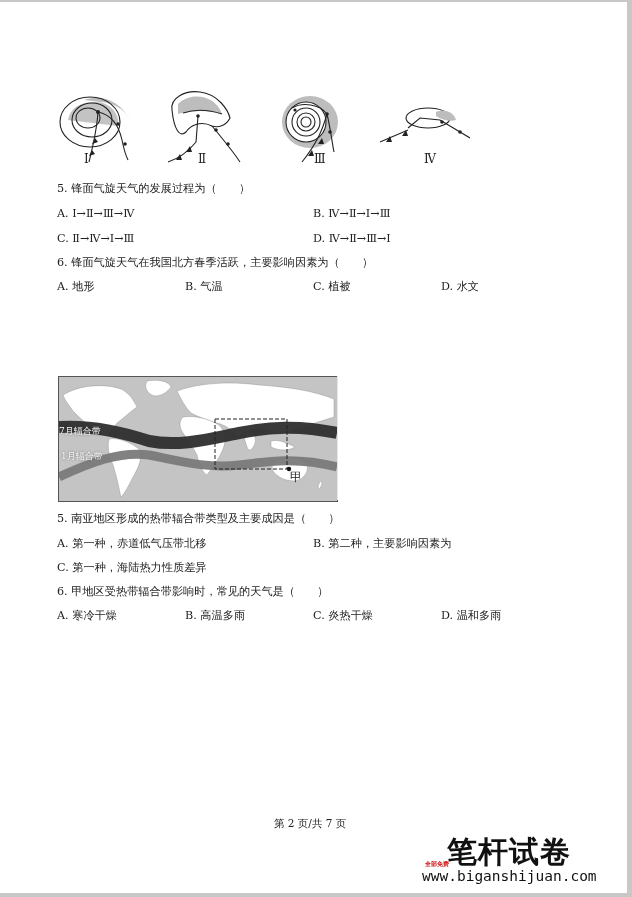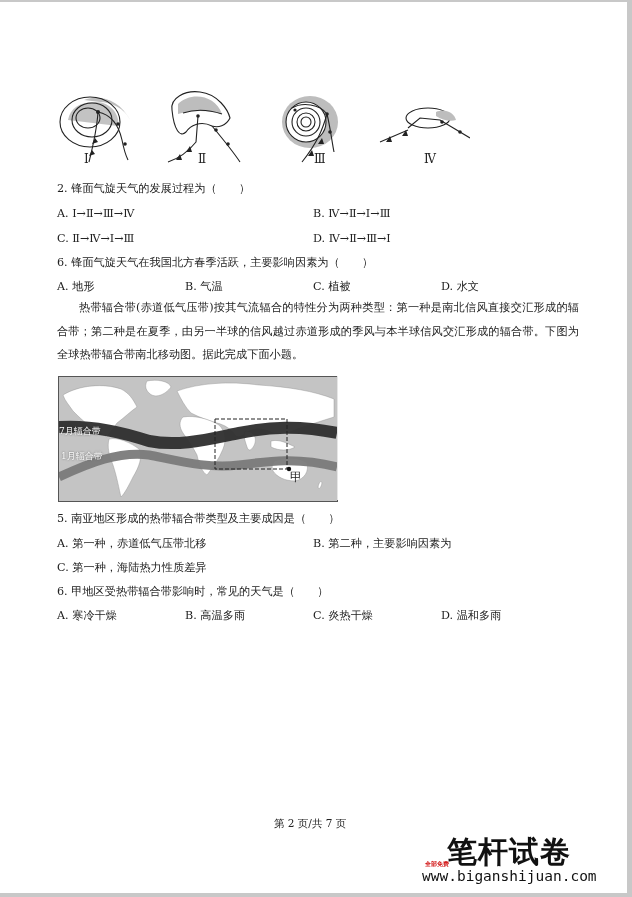--- a/index.html
+++ b/index.html
@@ -87,33 +87,32 @@
         <polygon points="366,50 362,56 368,56"></polygon>
           <polygon points="350,56 346,62 352,62"></polygon>
       </g>
     </svg>
   </div>
   <span class="roman" style="left:84px;">Ⅰ</span>
   <span class="roman" style="left:198px;">Ⅱ</span>
   <span class="roman" style="left:314px;">Ⅲ</span>
   <span class="roman" style="left:424px;">Ⅳ</span>
 
-  <div class="abs t" style="left:57px; top:180px;">2. 锋面气旋天气的发展过程为（　　）</div>
+  <div class="abs t" style="left:57px; top:180px;">5. 锋面气旋天气的发展过程为（　　）</div>
   <div class="abs t" style="left:57px; top:205px;">A. Ⅰ→Ⅱ→Ⅲ→Ⅳ</div>
   <div class="abs t" style="left:313px; top:205px;">B. Ⅳ→Ⅱ→Ⅰ→Ⅲ</div>
   <div class="abs t" style="left:57px; top:230px;">C. Ⅱ→Ⅳ→Ⅰ→Ⅲ</div>
   <div class="abs t" style="left:313px; top:230px;">D. Ⅳ→Ⅱ→Ⅲ→Ⅰ</div>
 
   <div class="abs t" style="left:57px; top:254px;">6. 锋面气旋天气在我国北方春季活跃，主要影响因素为（　　）</div>
   <div class="abs t" style="left:57px; top:278px;">A. 地形</div>
   <div class="abs t" style="left:185px; top:278px;">B. 气温</div>
   <div class="abs t" style="left:313px; top:278px;">C. 植被</div>
   <div class="abs t" style="left:441px; top:278px;">D. 水文</div>
 
-  <div class="para" style="top:294px;">热带辐合带(赤道低气压带)按其气流辐合的特性分为两种类型：第一种是南北信风直接交汇形成的辐合带；第二种是在夏季，由另一半球的信风越过赤道形成的季风与本半球信风交汇形成的辐合带。下图为全球热带辐合带南北移动图。据此完成下面小题。</div>
 
   <div class="map">
     <svg width="278" height="124" viewBox="0 0 278 124">
       <rect width="278" height="124" fill="#c4c4c4"></rect>
       <g fill="#ffffff" stroke="#8a8a8a" stroke-width="0.4">
 
         <path d="M4,18 C20,8 45,6 62,12 C70,16 74,22 78,30 C72,34 66,40 58,46 C54,52 50,56 48,60 C44,58 40,54 36,52 C28,48 20,40 14,34 C10,28 6,24 4,18 Z"></path>
 
         <path d="M88,4 C98,2 110,4 112,10 C106,18 96,22 90,16 C86,12 86,8 88,4 Z"></path>
 

